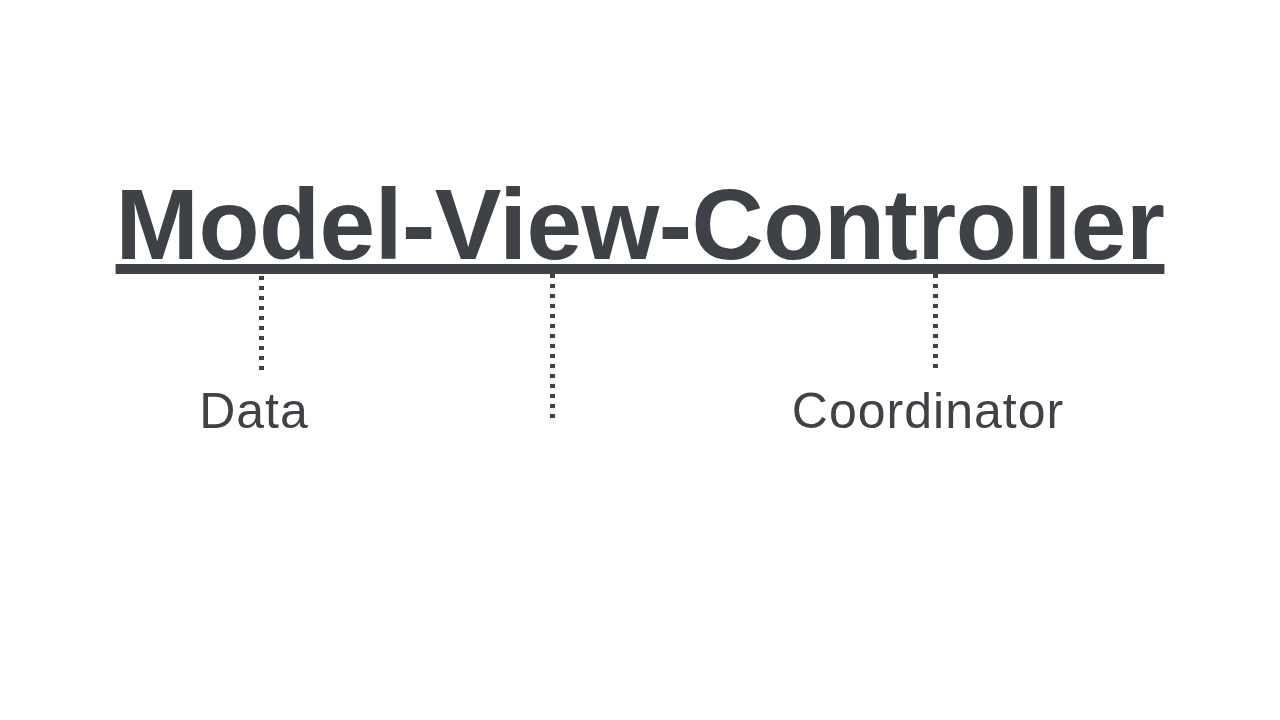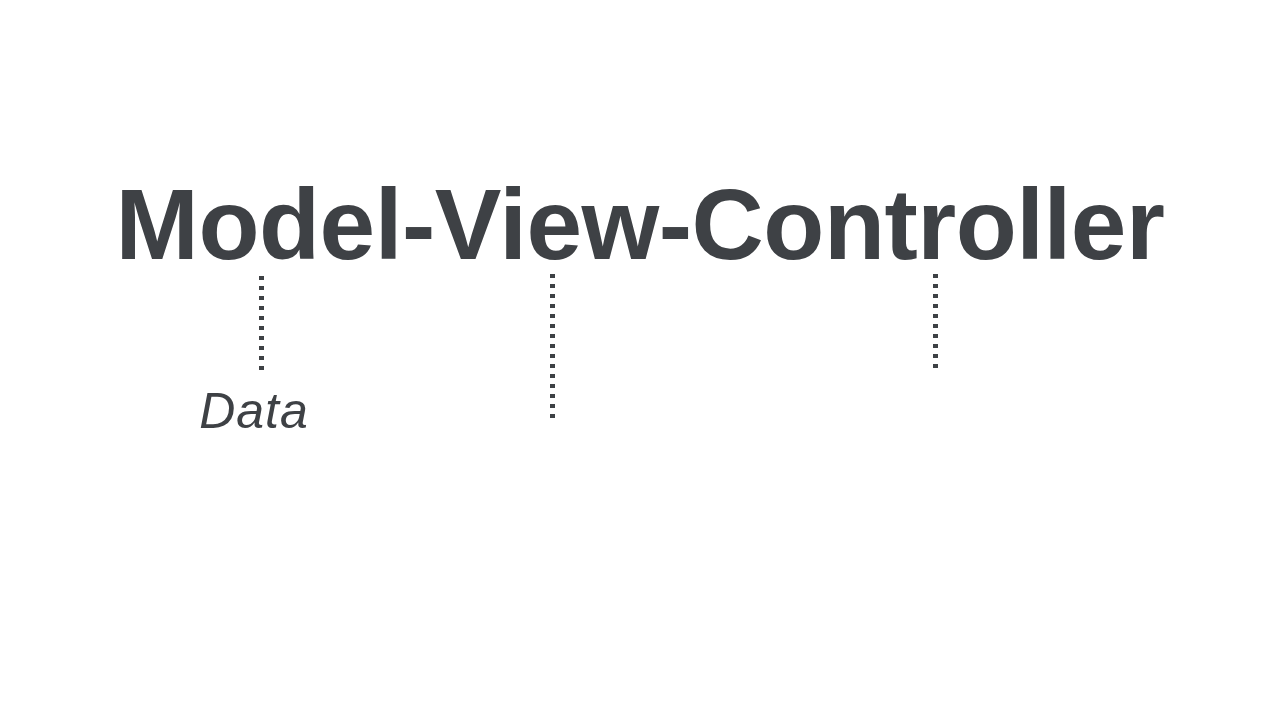--- a/index.html
+++ b/index.html
@@ -25,20 +25,21 @@
     left: 0;
     right: 0;
     top: 174px;
     text-align: center;
     font-size: 100px;
     line-height: 100px;
     font-weight: 700;
     letter-spacing: -0.5px;
     color: var(--ink);
     white-space: nowrap;
+    text-decoration: underline;
   }
   .connector {
     position: absolute;
     width: 5px;
     background-image: repeating-linear-gradient(
       to bottom,
       var(--ink) 0 4px,
       transparent 4px 10px
     );
   }
@@ -48,34 +49,35 @@
   .label {
     position: absolute;
     transform: translateX(-50%);
     font-size: 50px;
     line-height: 50px;
     font-weight: 400;
     letter-spacing: 1px;
     color: var(--ink);
     white-space: nowrap;
   }
-  .label.l1 { left: 254px; top: 386px; font-style: italic; }
+  .label.l1 { left: 254px; top: 386px; }
   .label.l2 { left: 546px; top: 439px; }
   .label.l3 { left: 928px; top: 386px; }
 </style>
 </head>
 <body>
 
 <div class="slide">
 
   <h1 class="title">Model-View-Controller</h1>
 
   <div class="connector c1"></div>
 
   <div class="connector c2"></div>
 
   <div class="connector c3"></div>
 
   <div class="label l1">Data</div>
 
 
+  <div class="label l3">Coordinator</div>
 
 </div>
 
 </body></html>

